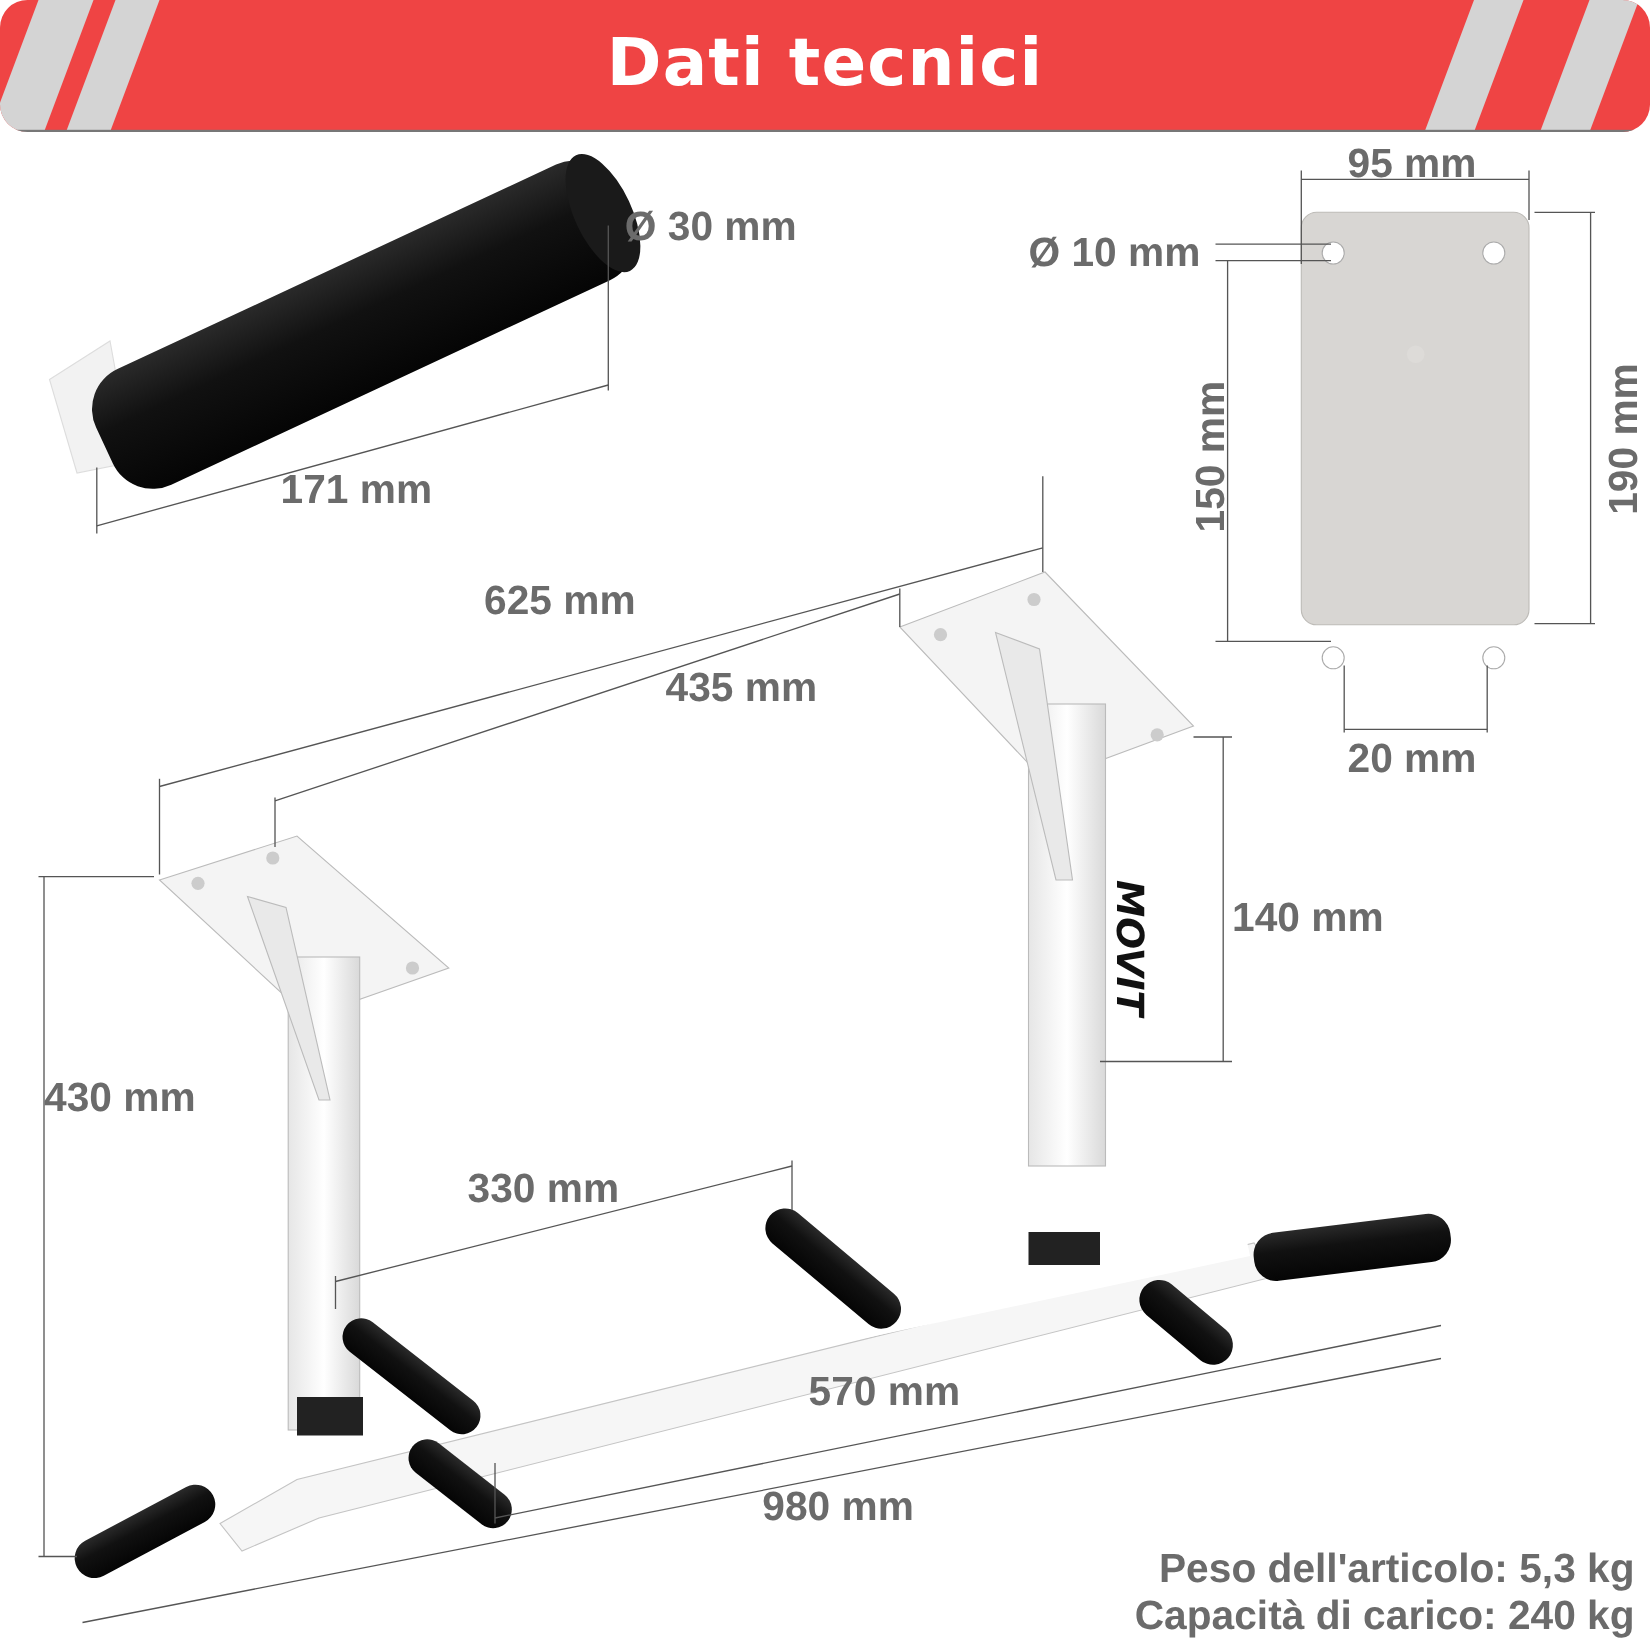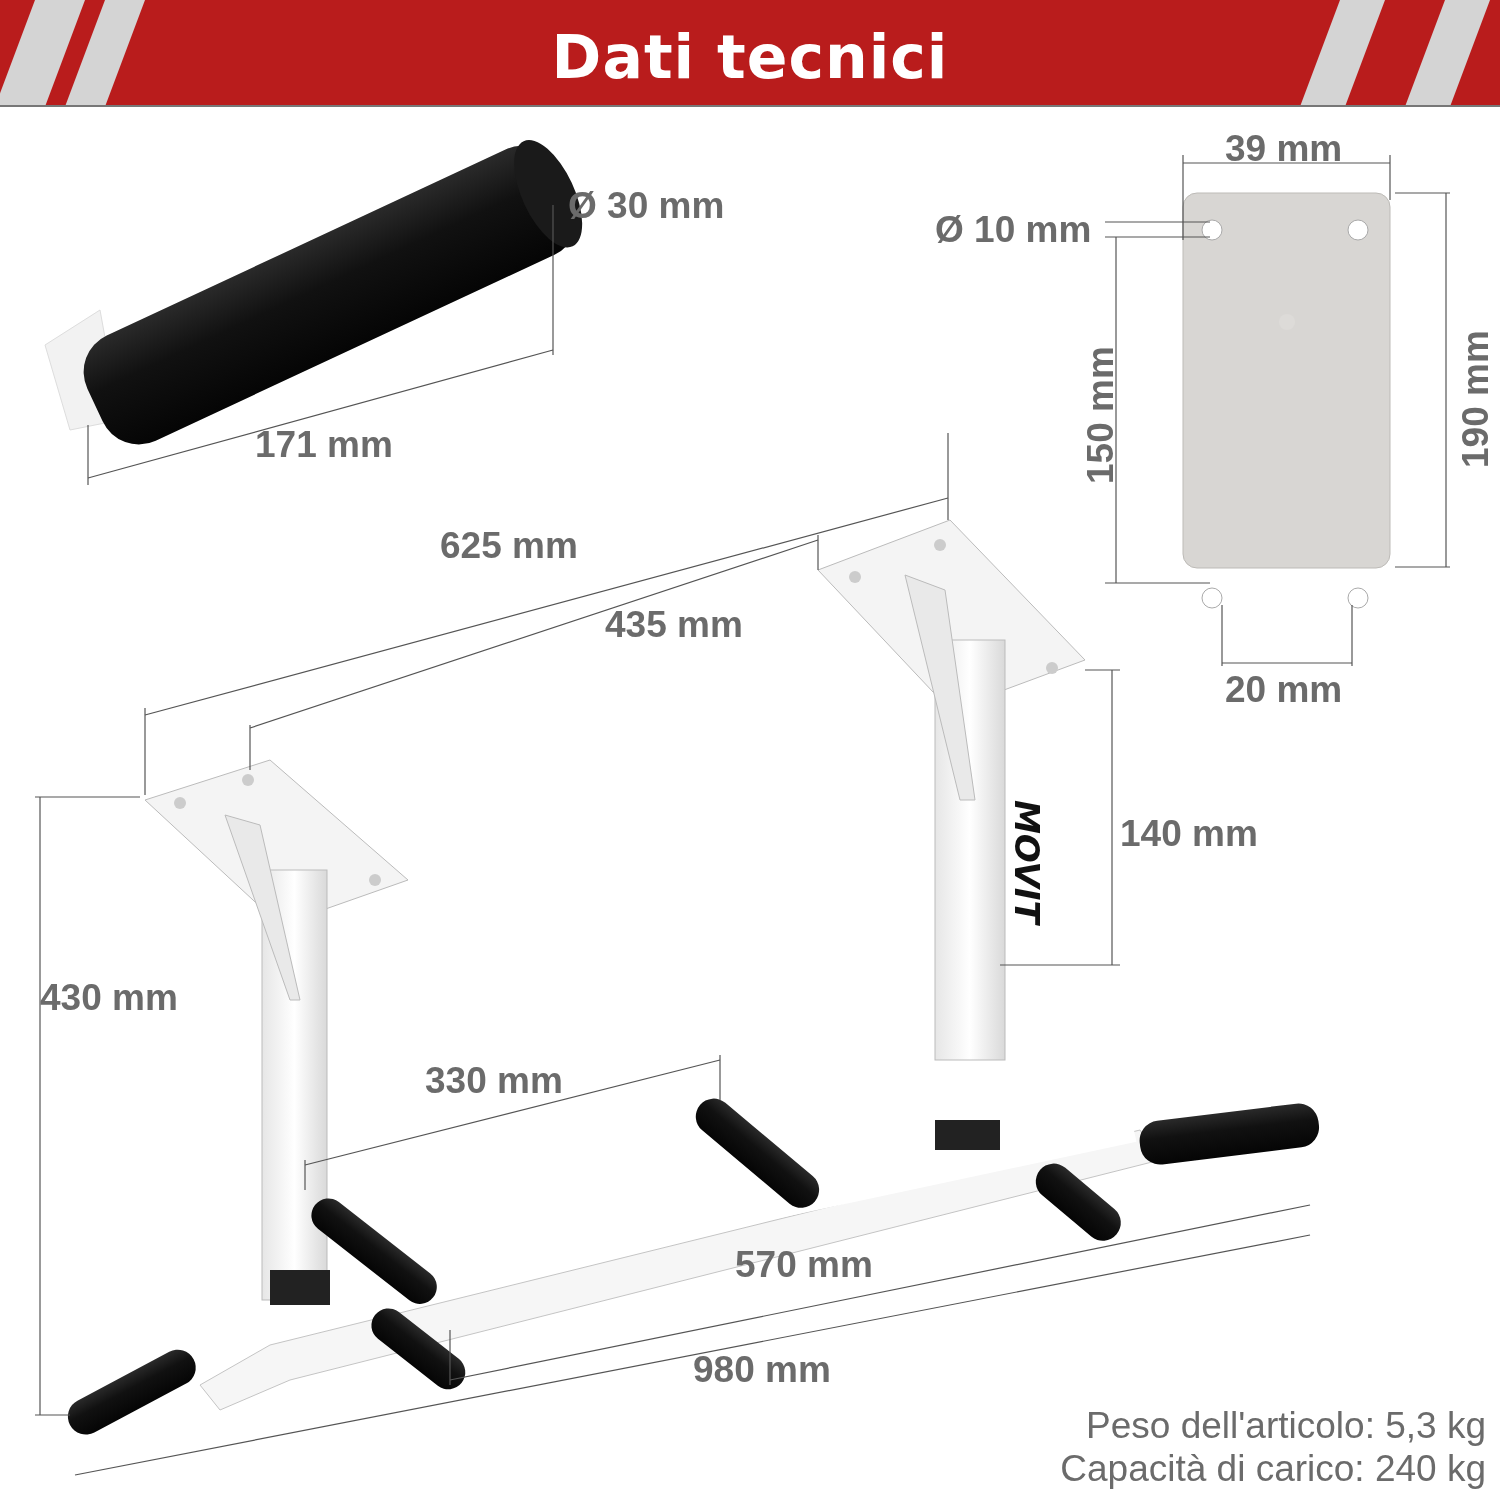--- a/index.html
+++ b/index.html
@@ -1,23 +1,23 @@
 <!DOCTYPE html>
 <html><head>
   <meta charset="utf-8">
   <style>
     html, body { margin: 0; padding: 0; background: #ffffff; }
     body { width: 1500px; height: 1496px; position: relative; overflow: hidden; font-family: "Liberation Sans", sans-serif; }
-    .banner { position: absolute; left: 0; top: 0; width: 1500px; height: 107px; background: #b91c1c; overflow: hidden; }
+    .banner { position: absolute; left: 0; top: 0; width: 1500px; height: 120px; background: #ef4444; overflow: hidden; border-radius: 25px; }
     .banner-title { position: absolute; left: 0; right: 0; top: 22px; text-align: center; color: #fff; font-family: "DejaVu Sans", sans-serif; font-weight: bold; font-size: 60px; letter-spacing: 1px; }
     .banner-line { position: absolute; bottom: 0; left: 0; width: 100%; height: 2px; background: #777; }
     svg.art { position: absolute; left: 0; top: 0; }
     .label { position: absolute; color: #6b6b6b; font-weight: bold; font-size: 37px; white-space: nowrap; font-family: "Liberation Sans", sans-serif; }
     .label.v { transform-origin: left top; transform: rotate(-90deg); }
-    .spec { position: absolute; right: 14px; text-align: right; color: #6b6b6b; font-weight: normal; font-size: 37px; white-space: nowrap; }
+    .spec { position: absolute; right: 14px; text-align: right; color: #6b6b6b; font-weight: bold; font-size: 37px; white-space: nowrap; }
   </style>
 </head>
 <body>
 
 <div class="banner">
   <svg width="1500" height="120" style="position:absolute;left:0;top:0">
     <polygon points="-10,120 40,120 85,0 35,0" fill="#d4d4d4"></polygon>
     <polygon points="60,120 100,120 145,0 105,0" fill="#d4d4d4"></polygon>
     <polygon points="1295,120 1340,120 1385,0 1340,0" fill="#d4d4d4"></polygon>
     <polygon points="1400,120 1445,120 1490,0 1445,0" fill="#d4d4d4"></polygon>
@@ -140,21 +140,21 @@
     <line x1="305" y1="1160" x2="305" y2="1190"></line>
     <line x1="450" y1="1380" x2="1310" y2="1205"></line>
     <line x1="450" y1="1330" x2="450" y2="1385"></line>
     <line x1="75" y1="1475" x2="1310" y2="1235"></line>
   </g>
 </svg>
 
 <div class="label" style="left:568px;top:185px">Ø 30 mm</div>
 <div class="label" style="left:255px;top:424px">171 mm</div>
 
-<div class="label" style="left:1225px;top:128px">39 mm</div>
+<div class="label" style="left:1225px;top:128px">95 mm</div>
 <div class="label" style="left:935px;top:209px">Ø 10 mm</div>
 <div class="label v" style="left:1080px;top:484px">150 mm</div>
 <div class="label v" style="left:1455px;top:468px">190 mm</div>
 <div class="label" style="left:1225px;top:669px">20 mm</div>
 
 <div class="label" style="left:440px;top:525px">625 mm</div>
 <div class="label" style="left:605px;top:604px">435 mm</div>
 <div class="label" style="left:1120px;top:813px">140 mm</div>
 <div class="label" style="left:40px;top:977px">430 mm</div>
 <div class="label" style="left:425px;top:1060px">330 mm</div>

